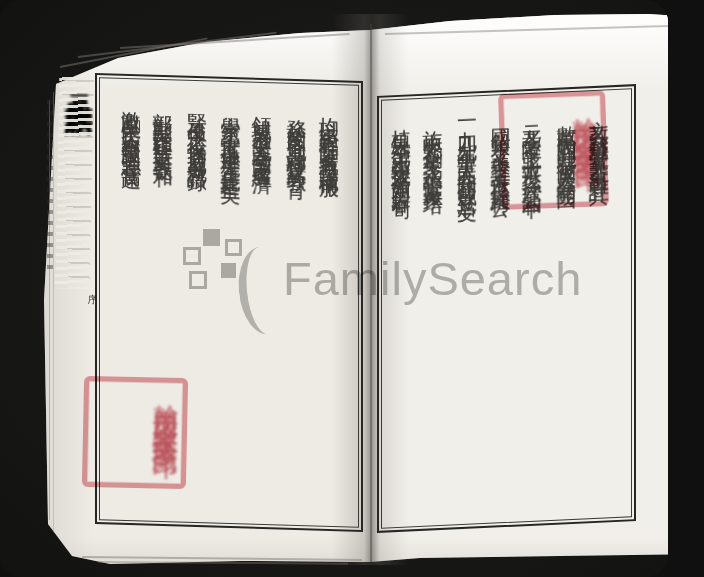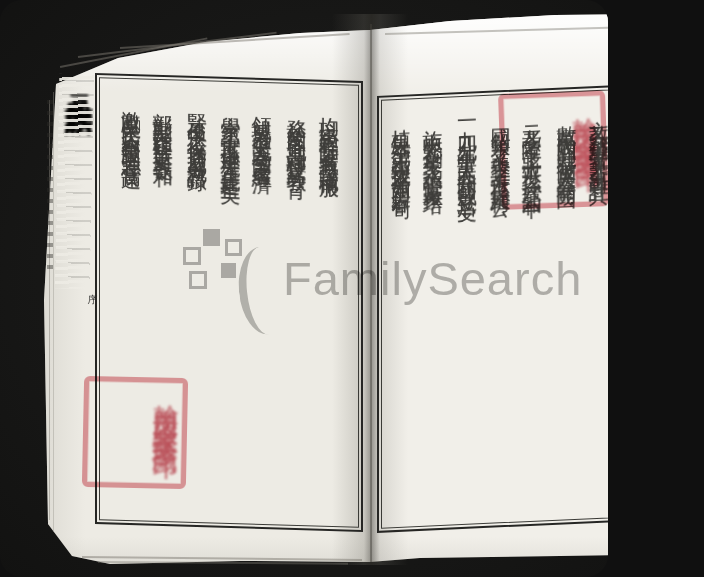--- a/index.html
+++ b/index.html
@@ -1,16 +1,16 @@
 <!DOCTYPE html>
 <html><head>
 <meta charset="utf-8">
 <style>
   html,body{margin:0;padding:0;background:#101010;}
-  #stage{position:relative;width:608px;height:577px;overflow:hidden;
+  #stage{position:relative;width:668px;height:577px;overflow:hidden;
          background:radial-gradient(ellipse at 55% 48%, #232322 0%, #171716 62%, #121211 100%);
          font-family:"DejaVu Serif","Liberation Serif",serif;border-radius:22px;}
   
   .page{position:absolute;inset:0;}
   #page-left{clip-path:polygon(56px 84px,118px 58px,205px 42px,300px 33px,370px 30px,370px 562px,240px 561px,110px 564px,72px 556px,48px 524px,44px 300px);
              background:#edebe4;}
   #page-right{clip-path:polygon(370px 30px,450px 21px,555px 15px,648px 14px,694px 17px,697px 300px,695px 554px,560px 556px,420px 558px,370px 562px);
               background:#f1efe9;}
   .shade{position:absolute;inset:0;pointer-events:none;}
   .shade.top{background:linear-gradient(to bottom, rgba(255,255,255,.85) 4%, rgba(255,255,255,0) 16%);}

